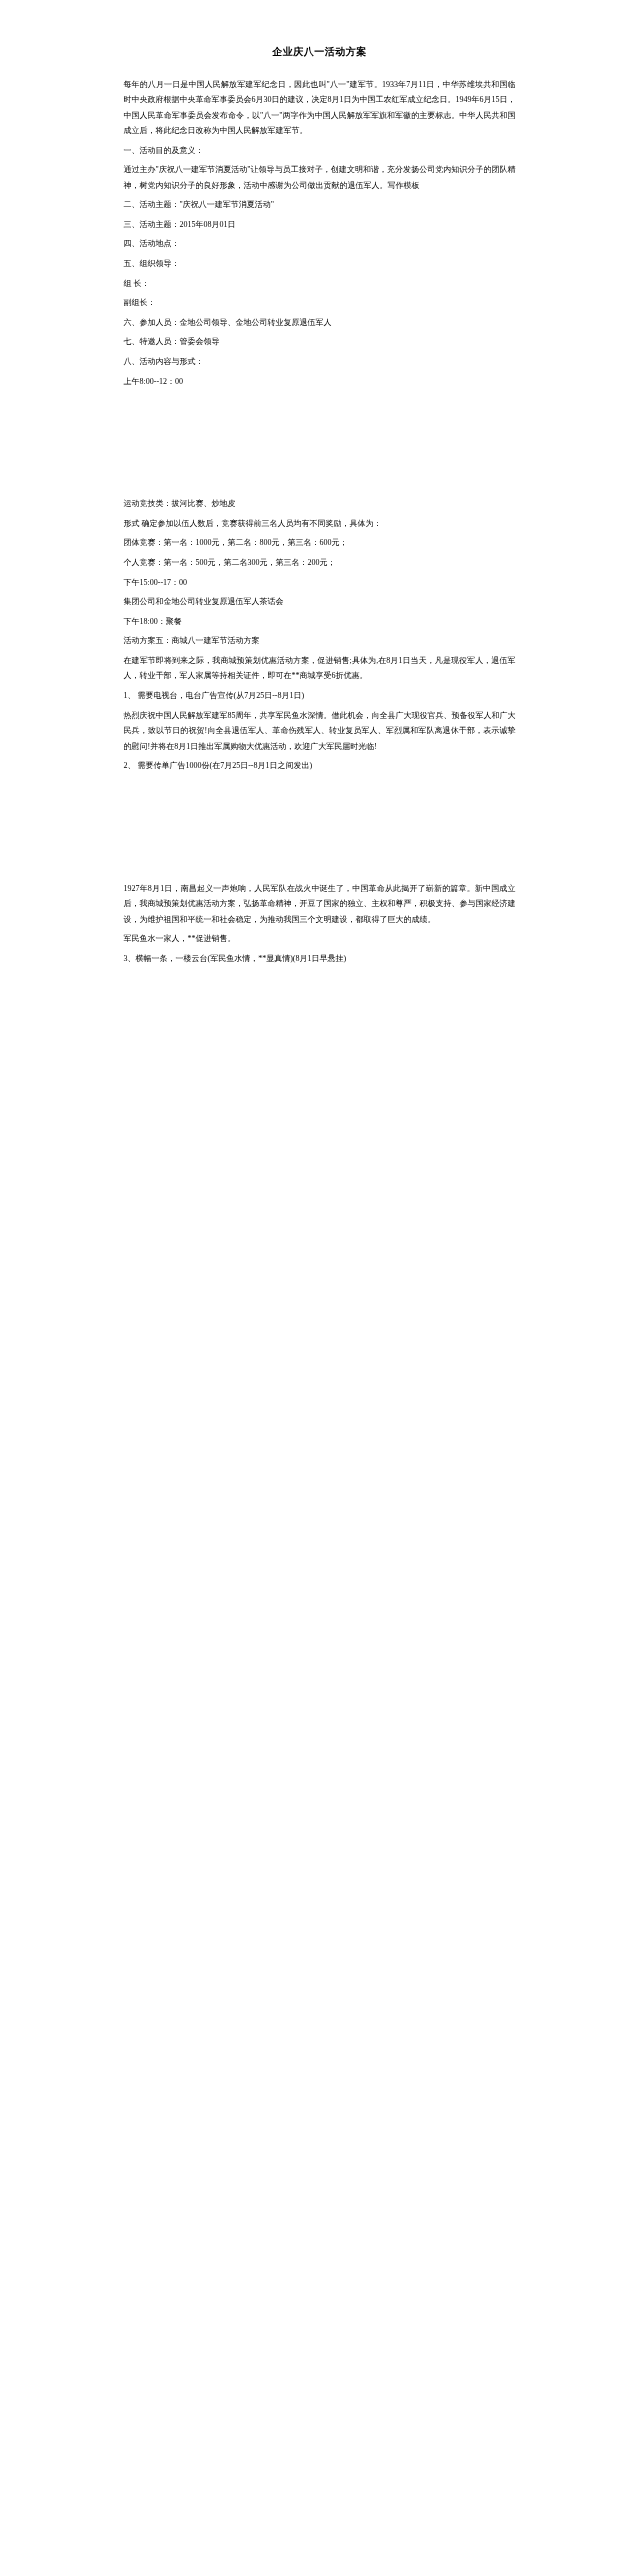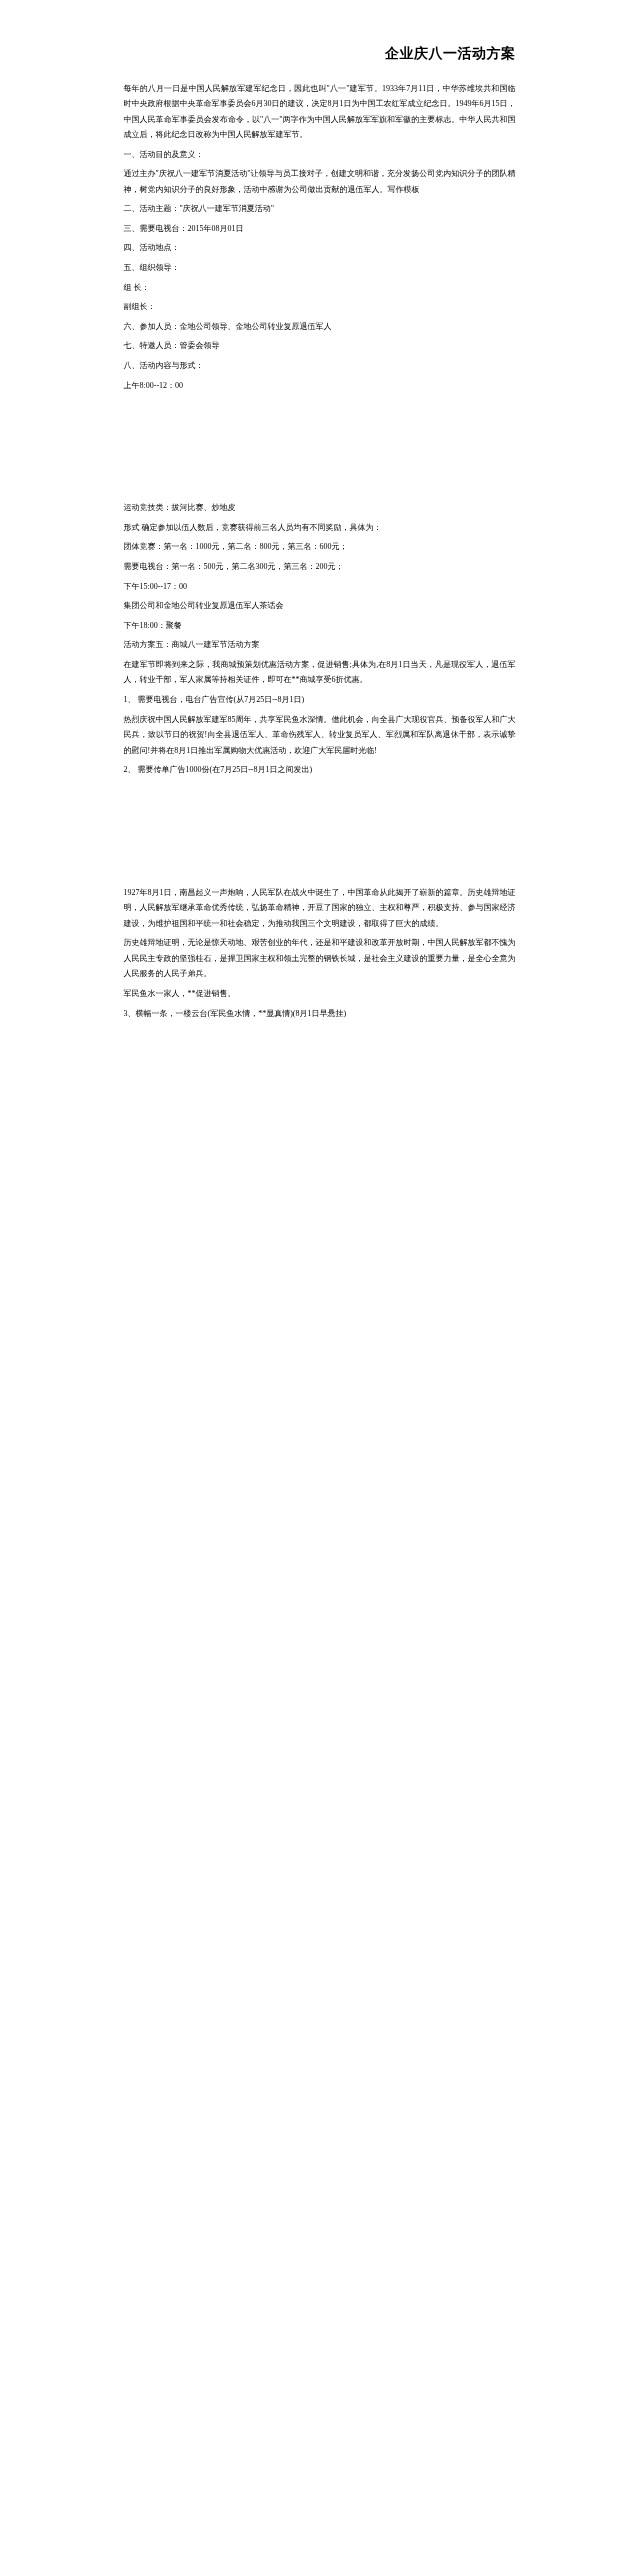--- a/index.html
+++ b/index.html
@@ -20,22 +20,22 @@
     box-sizing: border-box;
     padding: 0;
   }
   .content {
     width: 392px;
     margin: 0 auto;
     padding-top: 45px;
     box-sizing: border-box;
   }
   .doc-title {
-    text-align: right;
-    font-size: 14px;
+    text-align: center;
+    font-size: 10px;
     font-weight: bold;
     letter-spacing: 0.5px;
     margin: 0 0 17.5px 0;
     font-family: "Liberation Serif", "DejaVu Serif", serif;
   }
   p.para {
     font-size: 8px;
     line-height: 15.5px;
     margin: 0 0 4.1px 0;
     text-align: justify;
@@ -50,52 +50,51 @@
 <div class="page">
   <div class="content">
 
     <h1 class="doc-title">企业庆八一活动方案</h1>
 
     <div class="block">
       <p class="para">每年的八月一日是中国人民解放军建军纪念日，因此也叫"八一"建军节。1933年7月11日，中华苏维埃共和国临时中央政府根据中央革命军事委员会6月30日的建议，决定8月1日为中国工农红军成立纪念日。1949年6月15日，中国人民革命军事委员会发布命令，以"八一"两字作为中国人民解放军军旗和军徽的主要标志。中华人民共和国成立后，将此纪念日改称为中国人民解放军建军节。</p>
       <p class="para">一、活动目的及意义：</p>
       <p class="para">通过主办"庆祝八一建军节消夏活动"让领导与员工接对子，创建文明和谐，充分发扬公司党内知识分子的团队精神，树党内知识分子的良好形象，活动中感谢为公司做出贡献的退伍军人。写作模板</p>
       <p class="para">二、活动主题："庆祝八一建军节消夏活动"</p>
-      <p class="para">三、需要电视台：2015年08月01日</p>
+      <p class="para">三、活动主题：2015年08月01日</p>
       <p class="para">四、活动地点：</p>
       <p class="para">五、组织领导：</p>
       <p class="para">组 长：</p>
       <p class="para">副组长：</p>
       <p class="para">六、参加人员：金地公司领导、金地公司转业复原退伍军人</p>
       <p class="para">七、特邀人员：管委会领导</p>
       <p class="para">八、活动内容与形式：</p>
       <p class="para">上午8:00--12：00</p>
     </div>
 
     <div style="height:103px"></div>
 
     <div class="block">
       <p class="para">运动竞技类：拔河比赛、炒地皮</p>
       <p class="para">形式 确定参加以伍人数后，竞赛获得前三名人员均有不同奖励，具体为：</p>
       <p class="para">团体竞赛：第一名：1000元，第二名：800元，第三名：600元；</p>
-      <p class="para">需要电视台：第一名：500元，第二名300元，第三名：200元；</p>
+      <p class="para">个人竞赛：第一名：500元，第二名300元，第三名：200元；</p>
       <p class="para">下午15:00--17：00</p>
       <p class="para">集团公司和金地公司转业复原退伍军人茶话会</p>
       <p class="para">下午18:00：聚餐</p>
       <p class="para">活动方案五：商城八一建军节活动方案</p>
       <p class="para">在建军节即将到来之际，我商城预策划优惠活动方案，促进销售;具体为,在8月1日当天，凡是现役军人，退伍军人，转业干部，军人家属等持相关证件，即可在**商城享受6折优惠。</p>
       <p class="para">1、 需要电视台，电台广告宣传(从7月25日--8月1日)</p>
       <p class="para">热烈庆祝中国人民解放军建军85周年，共享军民鱼水深情。借此机会，向全县广大现役官兵、预备役军人和广大民兵，致以节日的祝贺!向全县退伍军人、革命伤残军人、转业复员军人、军烈属和军队离退休干部，表示诚挚的慰问!并将在8月1日推出军属购物大优惠活动，欢迎广大军民届时光临!</p>
       <p class="para">2、 需要传单广告1000份(在7月25日--8月1日之间发出)</p>
     </div>
 
     <div style="height:103px"></div>
 
     <div class="block">
-      <p class="para">1927年8月1日，南昌起义一声炮响，人民军队在战火中诞生了，中国革命从此揭开了崭新的篇章。历史雄辩地证明，人民解放军继承革命优秀传统，弘扬革命精神，开豆了国家的独立、主权和尊严，积极支持、参与国家经济建设，为维护祖国和平统一和社会稳定，为推动我国三个文明建设，都取得了巨大的成绩。</p>
-      <p class="para">历史雄辩地证明，无论是惊天动地、艰苦创业的年代，还是和平建设和改革开放时期，中国人民解放军都不愧为人民民主专政的坚强柱石，是捍卫国家主权和领土完整的钢铁长城，是社会主义建设的重要力量，是全心全意为人民服务的人民子弟兵。</p>
+      <p class="para">1927年8月1日，南昌起义一声炮响，人民军队在战火中诞生了，中国革命从此揭开了崭新的篇章。新中国成立后，我商城预策划优惠活动方案，弘扬革命精神，开豆了国家的独立、主权和尊严，积极支持、参与国家经济建设，为维护祖国和平统一和社会稳定，为推动我国三个文明建设，都取得了巨大的成绩。</p>
       <p class="para">军民鱼水一家人，**促进销售。</p>
       <p class="para">3、横幅一条，一楼云台(军民鱼水情，**显真情)(8月1日早悬挂)</p>
     </div>
 
   </div>
 </div>
 
 
 </body></html>

